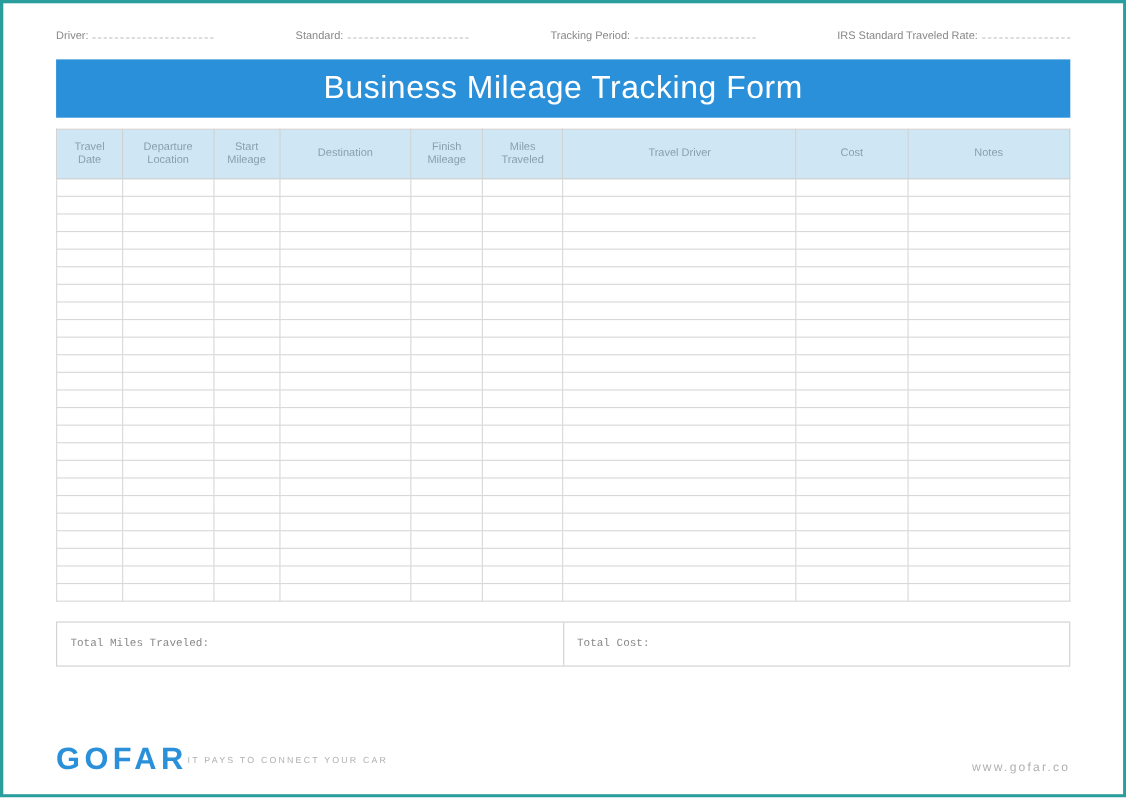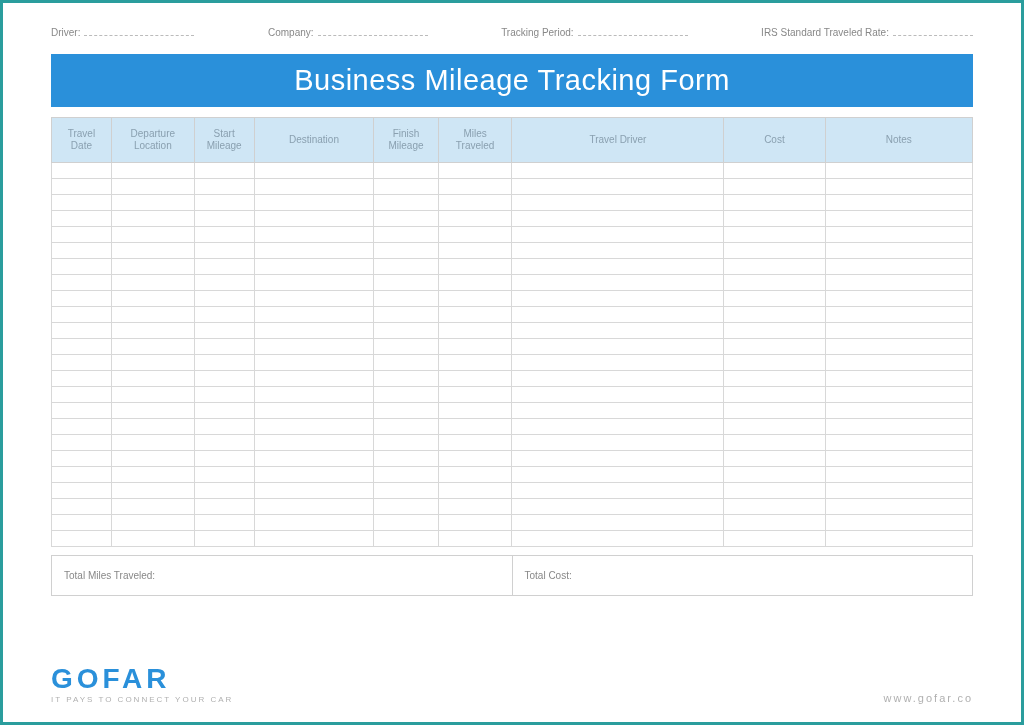--- a/index.html
+++ b/index.html
@@ -57,43 +57,45 @@
     border: 1px solid #d0d0d0;
     line-height: 1.2;
   }
   .mileage-table td {
     border: 1px solid #d8d8d8;
     height: 16px;
     font-size: 9px;
   }
   .totals-row {
     display: flex;
-    margin-top: 8px;
+    margin-top: 18px;
     border: 1px solid #d0d0d0;
+    font-family: Liberation Mono, monospace;
   }
   .totals-cell {
     flex: 1;
     padding: 14px 12px;
     font-size: 10px;
     color: #888;
     border-right: 1px solid #d0d0d0;
   }
   .totals-cell:last-child { border-right: none; }
   .footer {
     position: absolute;
     bottom: 18px;
     left: 48px;
     right: 48px;
     display: flex;
     justify-content: space-between;
     align-items: flex-end;
   }
   .logo {
     display: flex;
-    flex-direction: column;
+    flex-direction: row;
+    align-items: center;
   }
   .logo-text {
     font-size: 28px;
     font-weight: 700;
     color: #2a90da;
     letter-spacing: 4px;
     line-height: 1;
   }
   .logo-tagline {
     font-size: 8px;
@@ -120,21 +122,21 @@
 <body>
 
 <div class="outer-frame">
 
   <div class="header-fields">
     <div class="header-field">
       <span>Driver:</span>
       <span class="dotted-line"></span>
     </div>
     <div class="header-field">
-      <span>Company:</span>
+      <span>Standard:</span>
       <span class="dotted-line"></span>
     </div>
     <div class="header-field">
       <span>Tracking Period:</span>
       <span class="dotted-line"></span>
     </div>
     <div class="header-field">
       <span>IRS Standard Traveled Rate:</span>
       <span class="dotted-line" style="width:80px"></span>
     </div>

